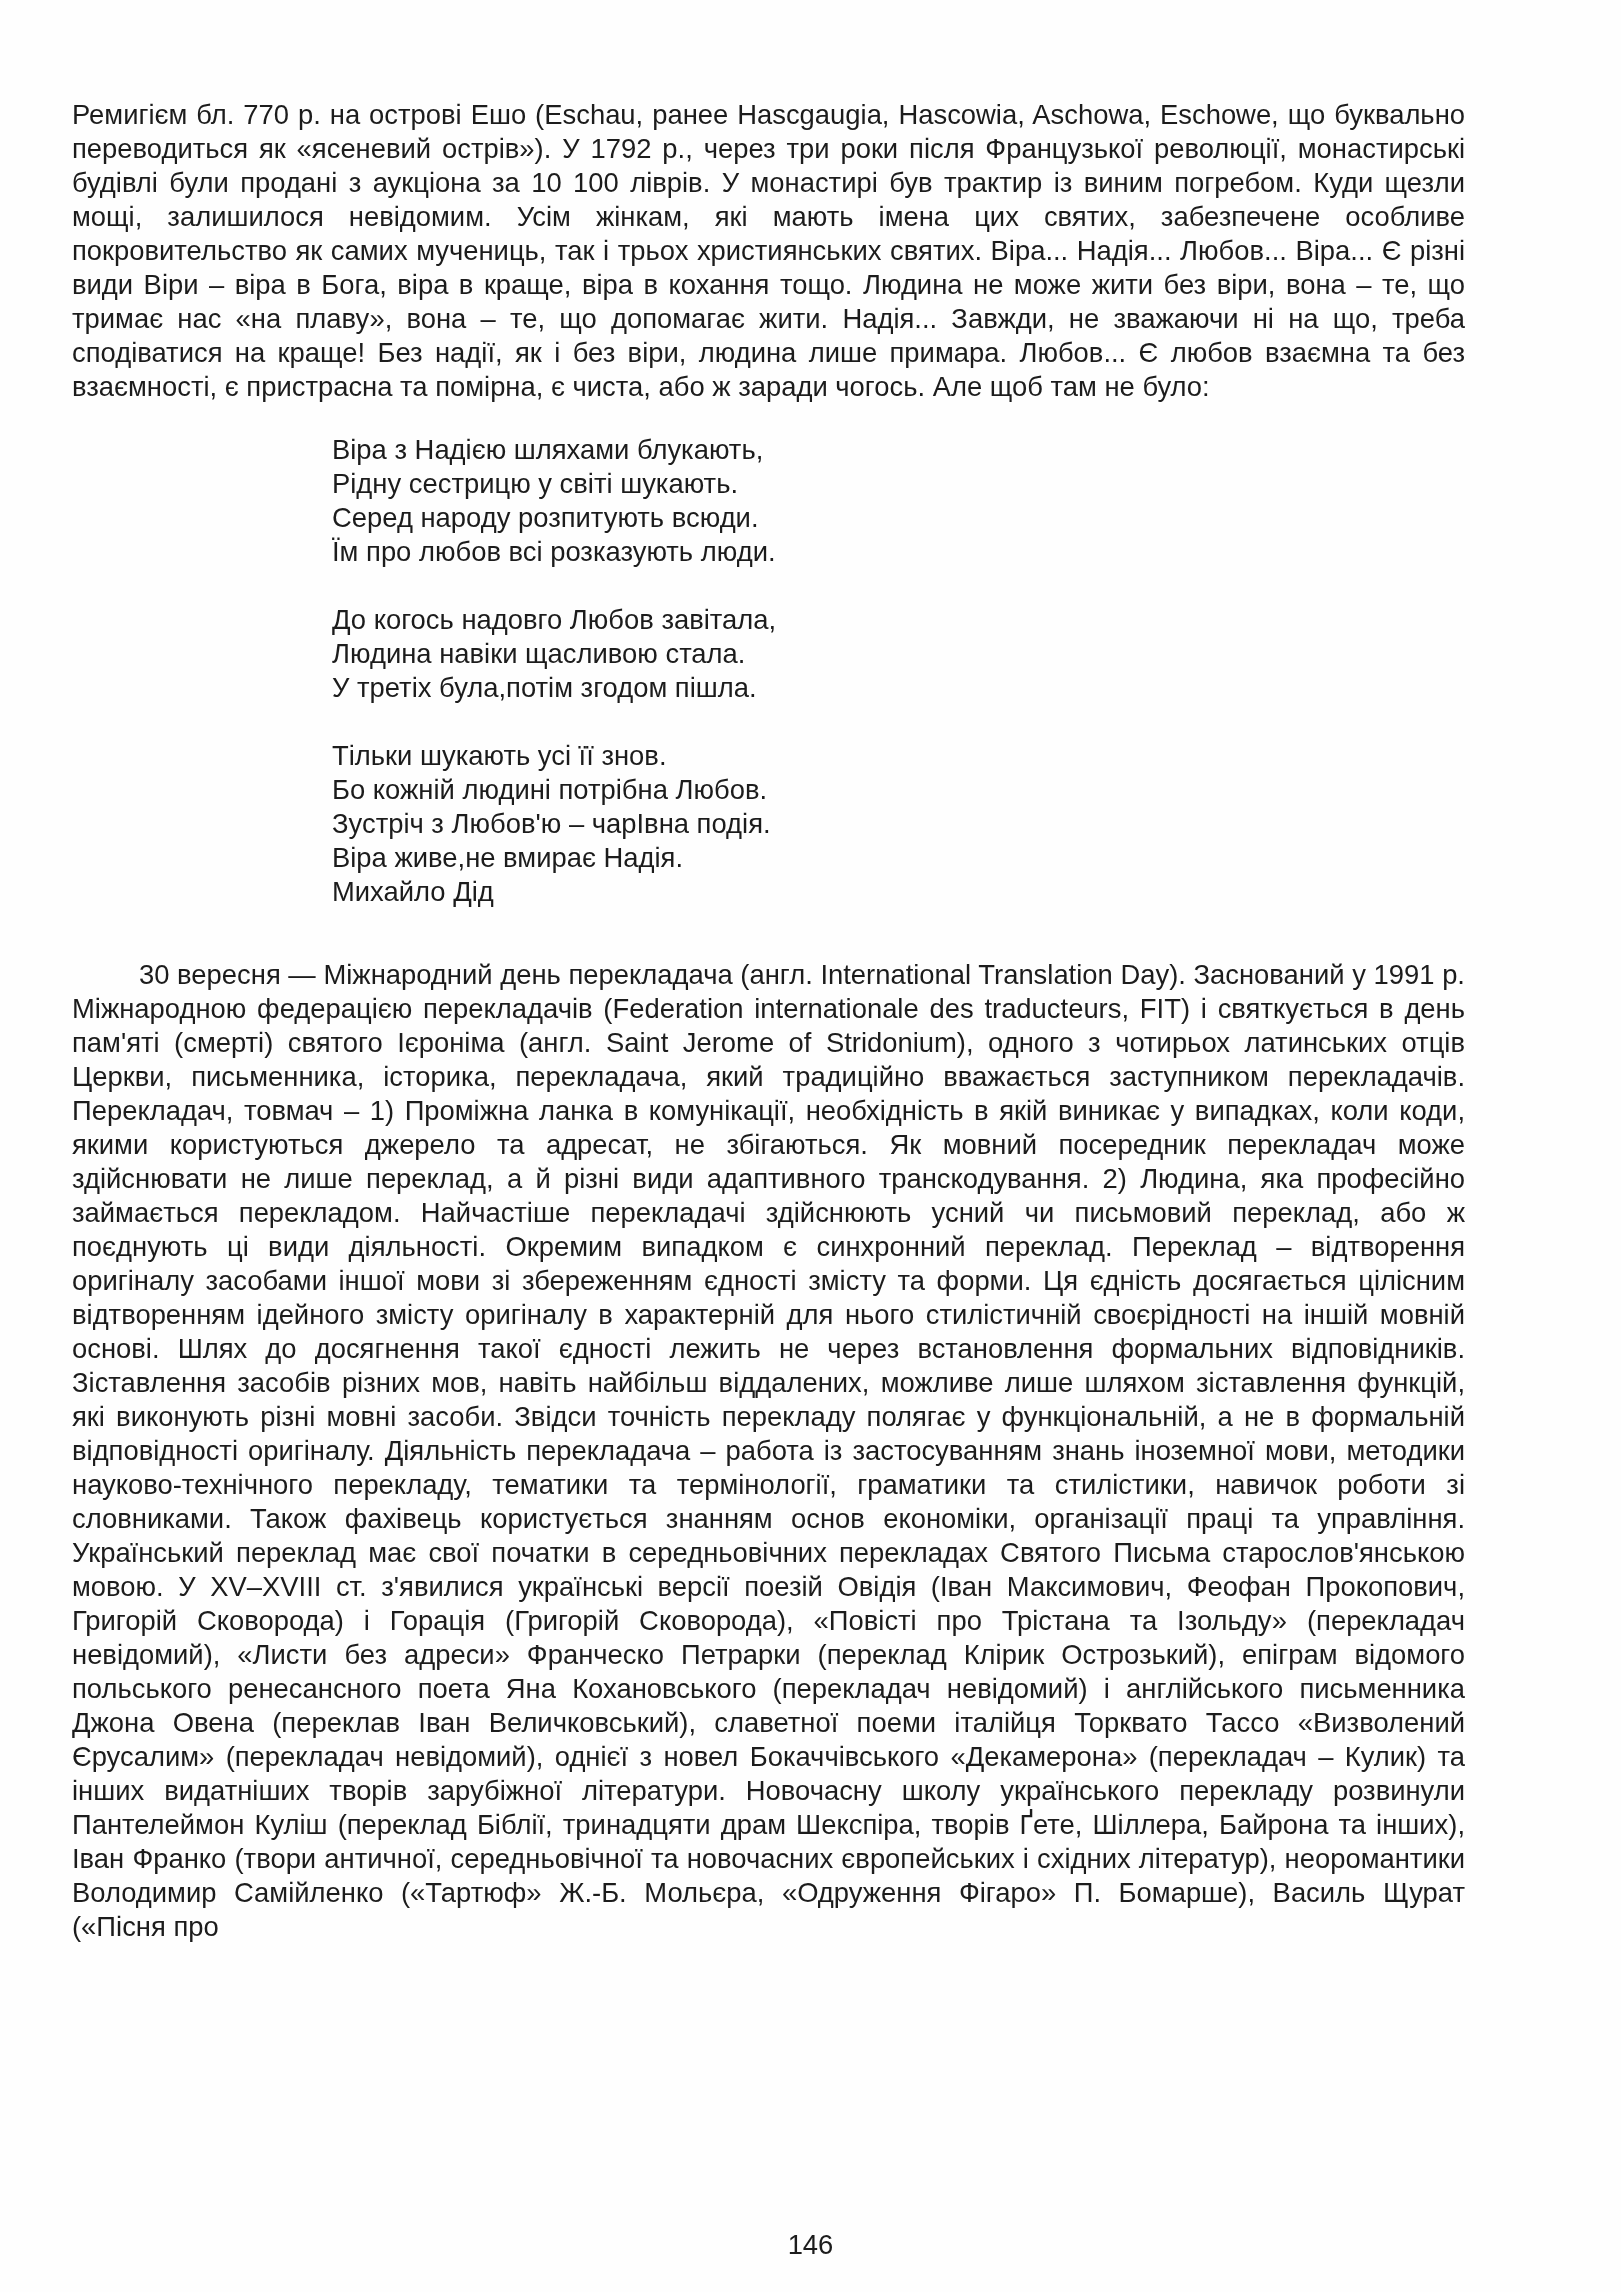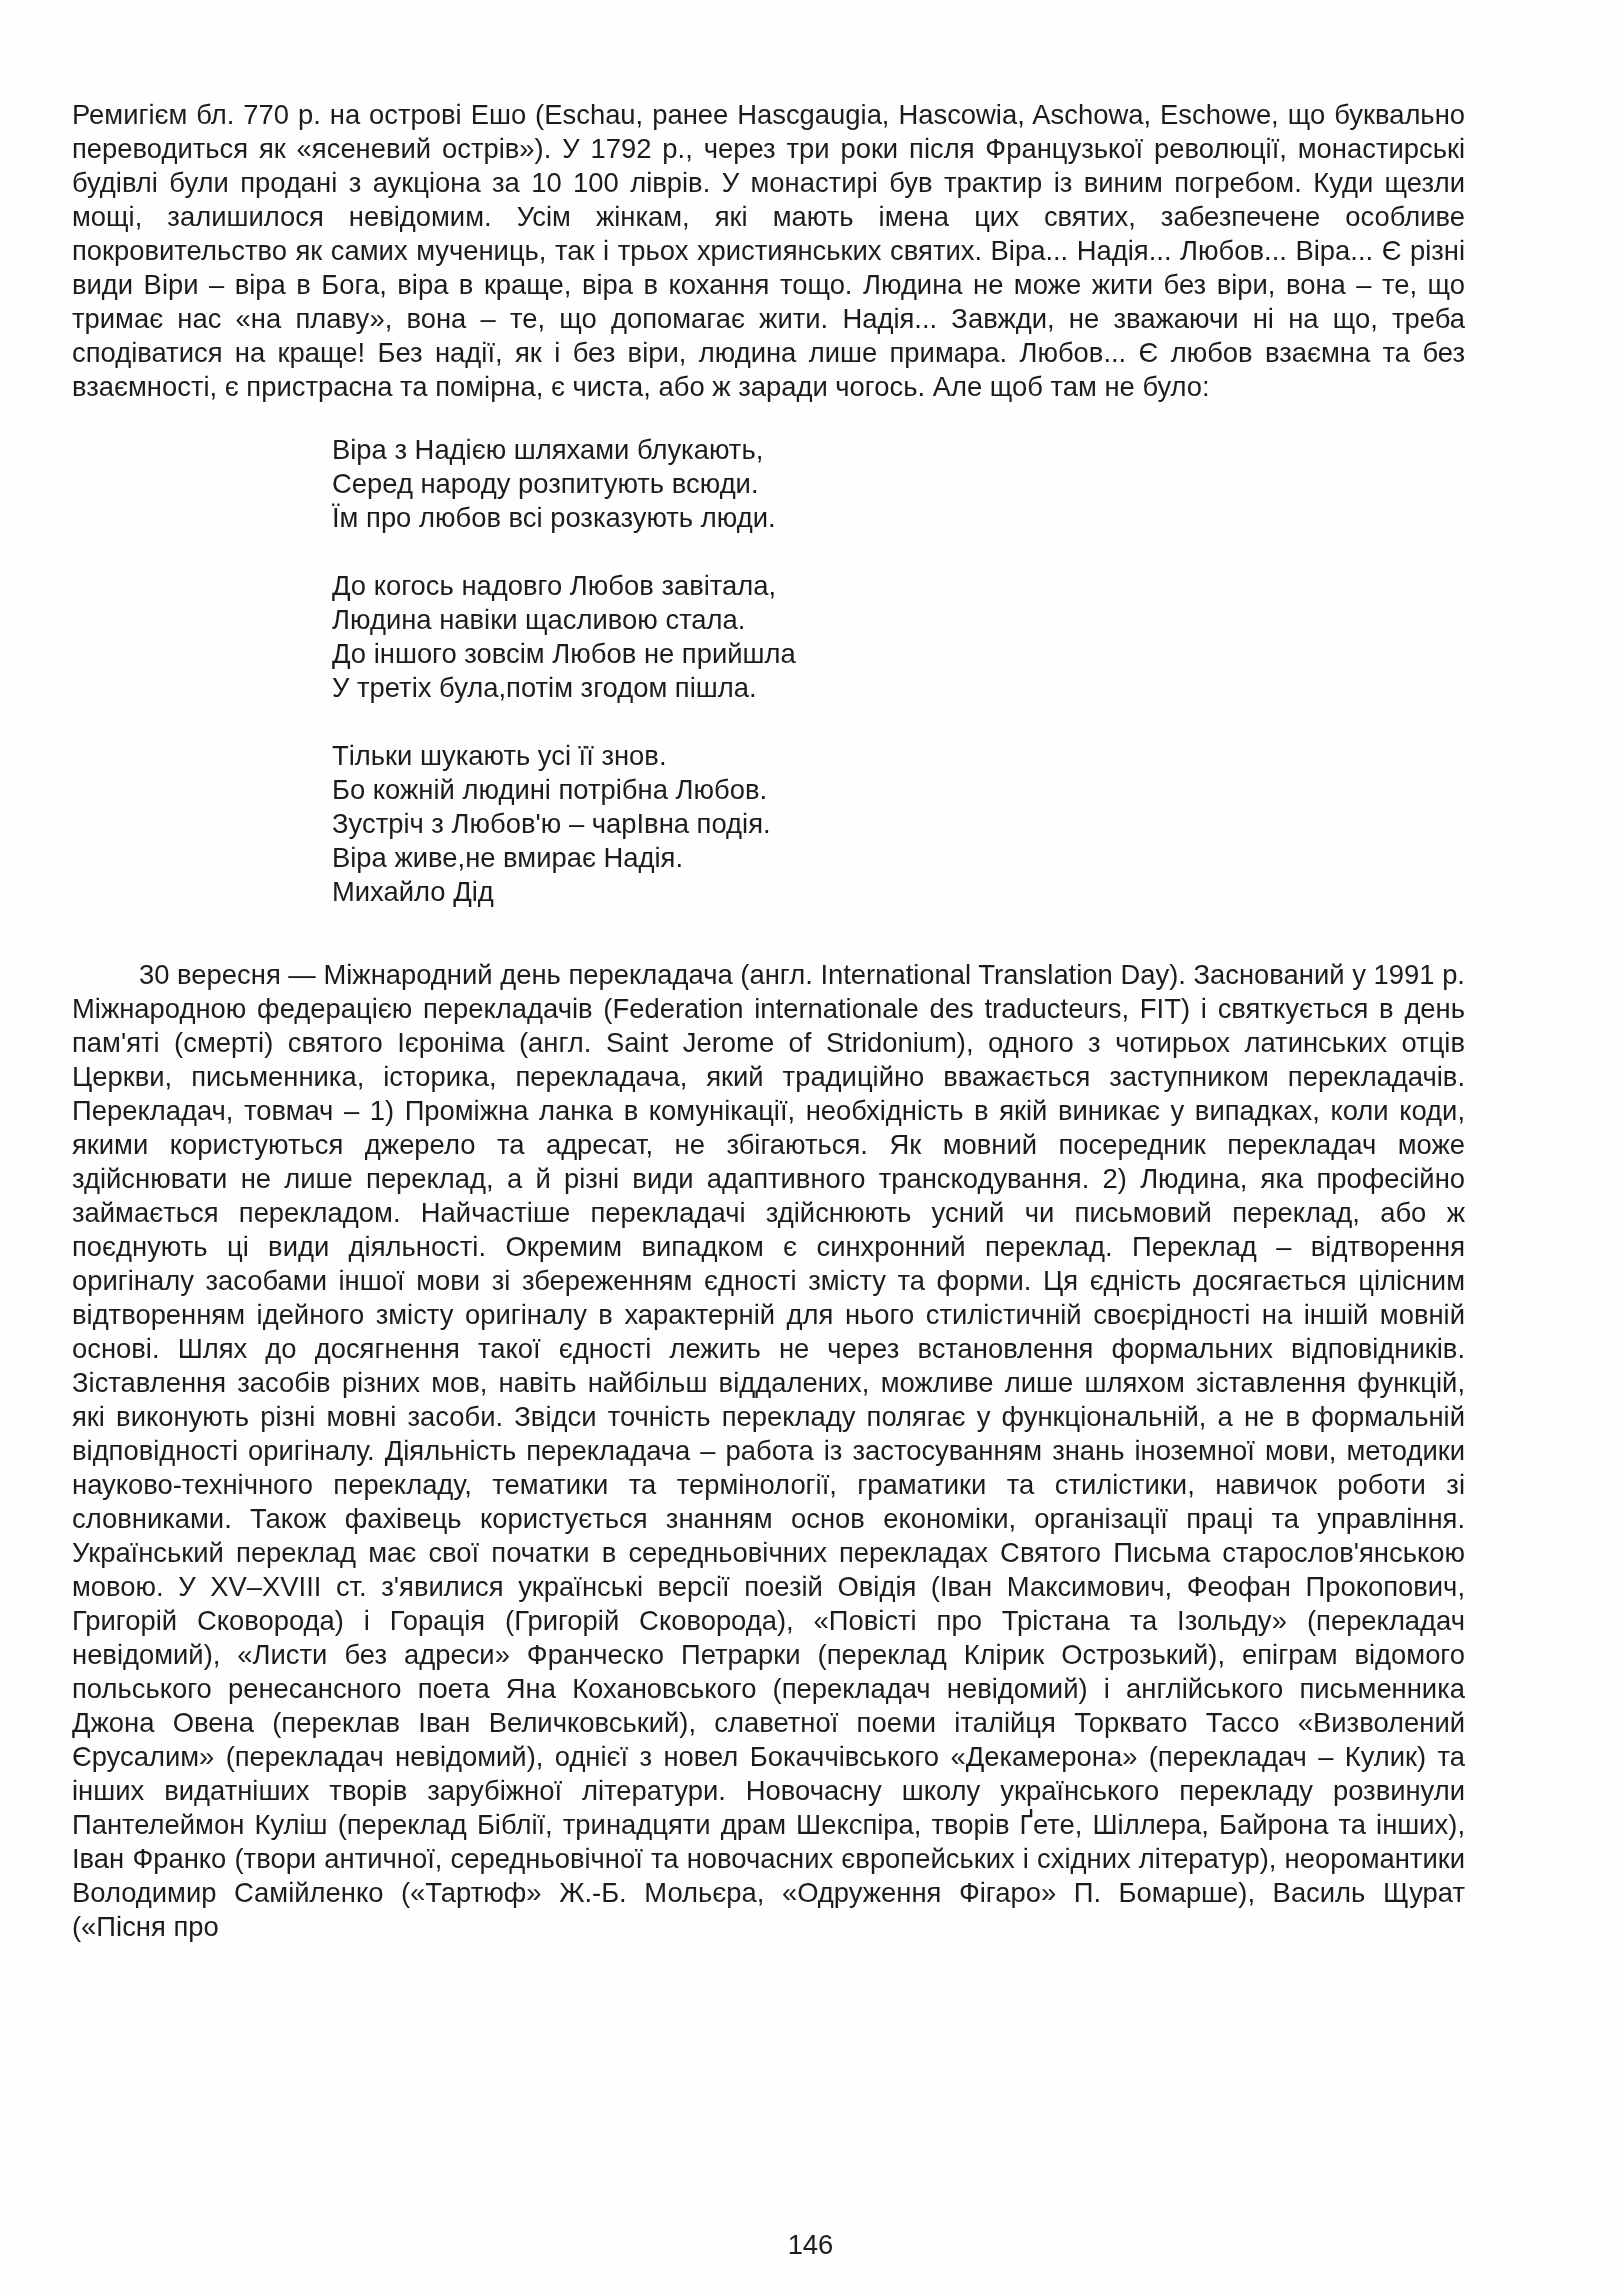--- a/index.html
+++ b/index.html
@@ -76,28 +76,28 @@
 <body>
 
 <div class="page">
 
   <p class="para">Ремигієм бл. 770 р. на острові Ешо (Eschau, ранее Hascgaugia, Hascowia, Aschowa, Eschowe, що буквально переводиться як «ясеневий острів»). У 1792 р., через три роки після Французької революції, монастирські будівлі були продані з аукціона за 10 100 ліврів. У монастирі був трактир із виним погребом. Куди щезли мощі, залишилося невідомим. Усім жінкам, які мають імена цих святих, забезпечене особливе покровительство як самих мучениць, так і трьох християнських святих. Віра... Надія... Любов... Віра... Є різні види Віри – віра в Бога, віра в краще, віра в кохання тощо. Людина не може жити без віри, вона – те, що тримає нас «на плаву», вона – те, що допомагає жити. Надія... Завжди, не зважаючи ні на що, треба сподіватися на краще! Без надії, як і без віри, людина лише примара. Любов... Є любов взаємна та без взаємності, є пристрасна та помірна, є чиста, або ж заради чогось. Але щоб там не було:</p>
 
   <div class="poem">
 
     <div class="stanza">
       <div class="poem-line">Віра з Надією шляхами блукають,</div>
+      <div class="poem-line">Рідну сестрицю у світі шукають.</div>
       <div class="poem-line">Серед народу розпитують всюди.</div>
       <div class="poem-line">Їм про любов всі розказують люди.</div>
     </div>
 
     <div class="stanza">
       <div class="poem-line">До когось надовго Любов завітала,</div>
       <div class="poem-line">Людина навіки щасливою стала.</div>
-      <div class="poem-line">До іншого зовсім Любов не прийшла</div>
       <div class="poem-line">У третіх була,потім згодом пішла.</div>
     </div>
 
     <div class="stanza last">
       <div class="poem-line">Тільки шукають усі її знов.</div>
       <div class="poem-line">Бо кожній людині потрібна Любов.</div>
       <div class="poem-line">Зустріч з Любов'ю – чарІвна подія.</div>
       <div class="poem-line">Віра живе,не вмирає Надія.</div>
       <div class="poem-line poem-author">Михайло Дід</div>
     </div>

